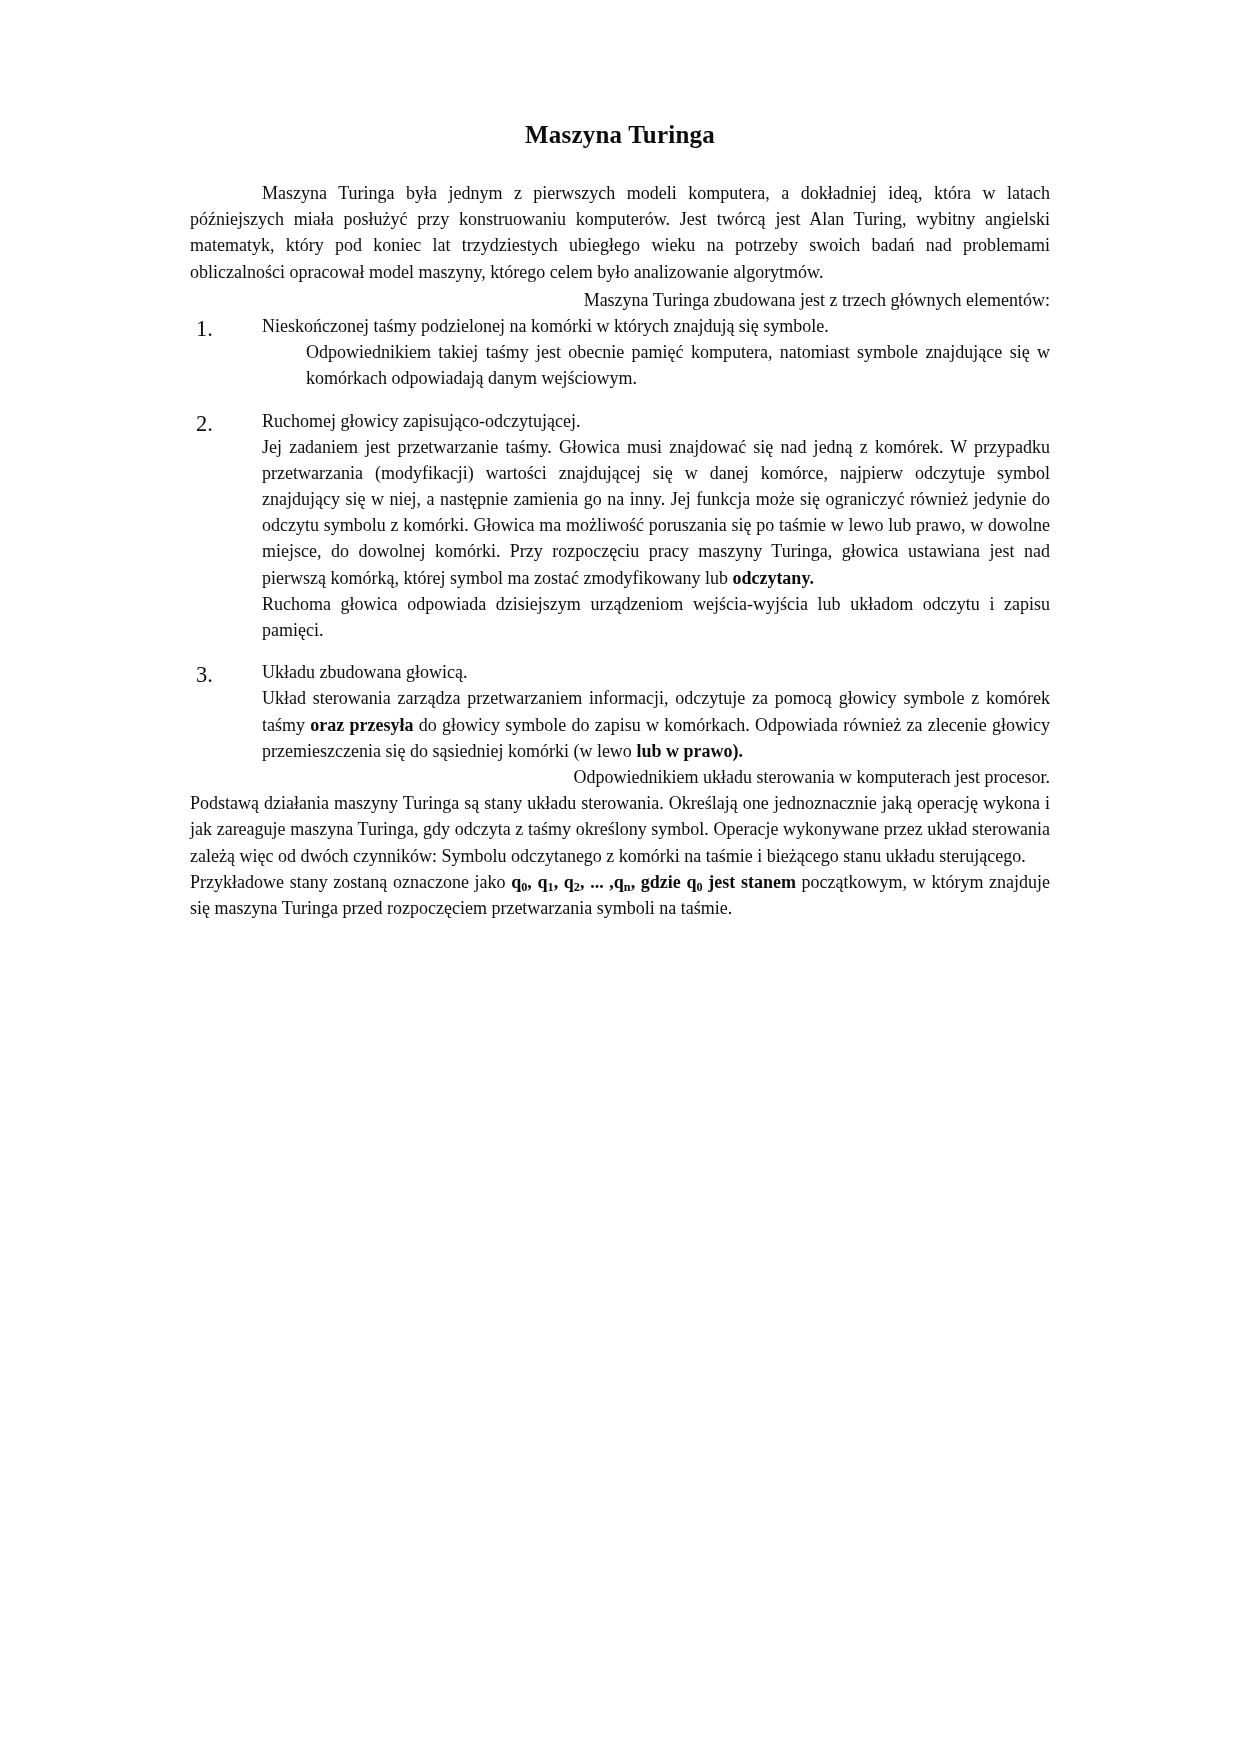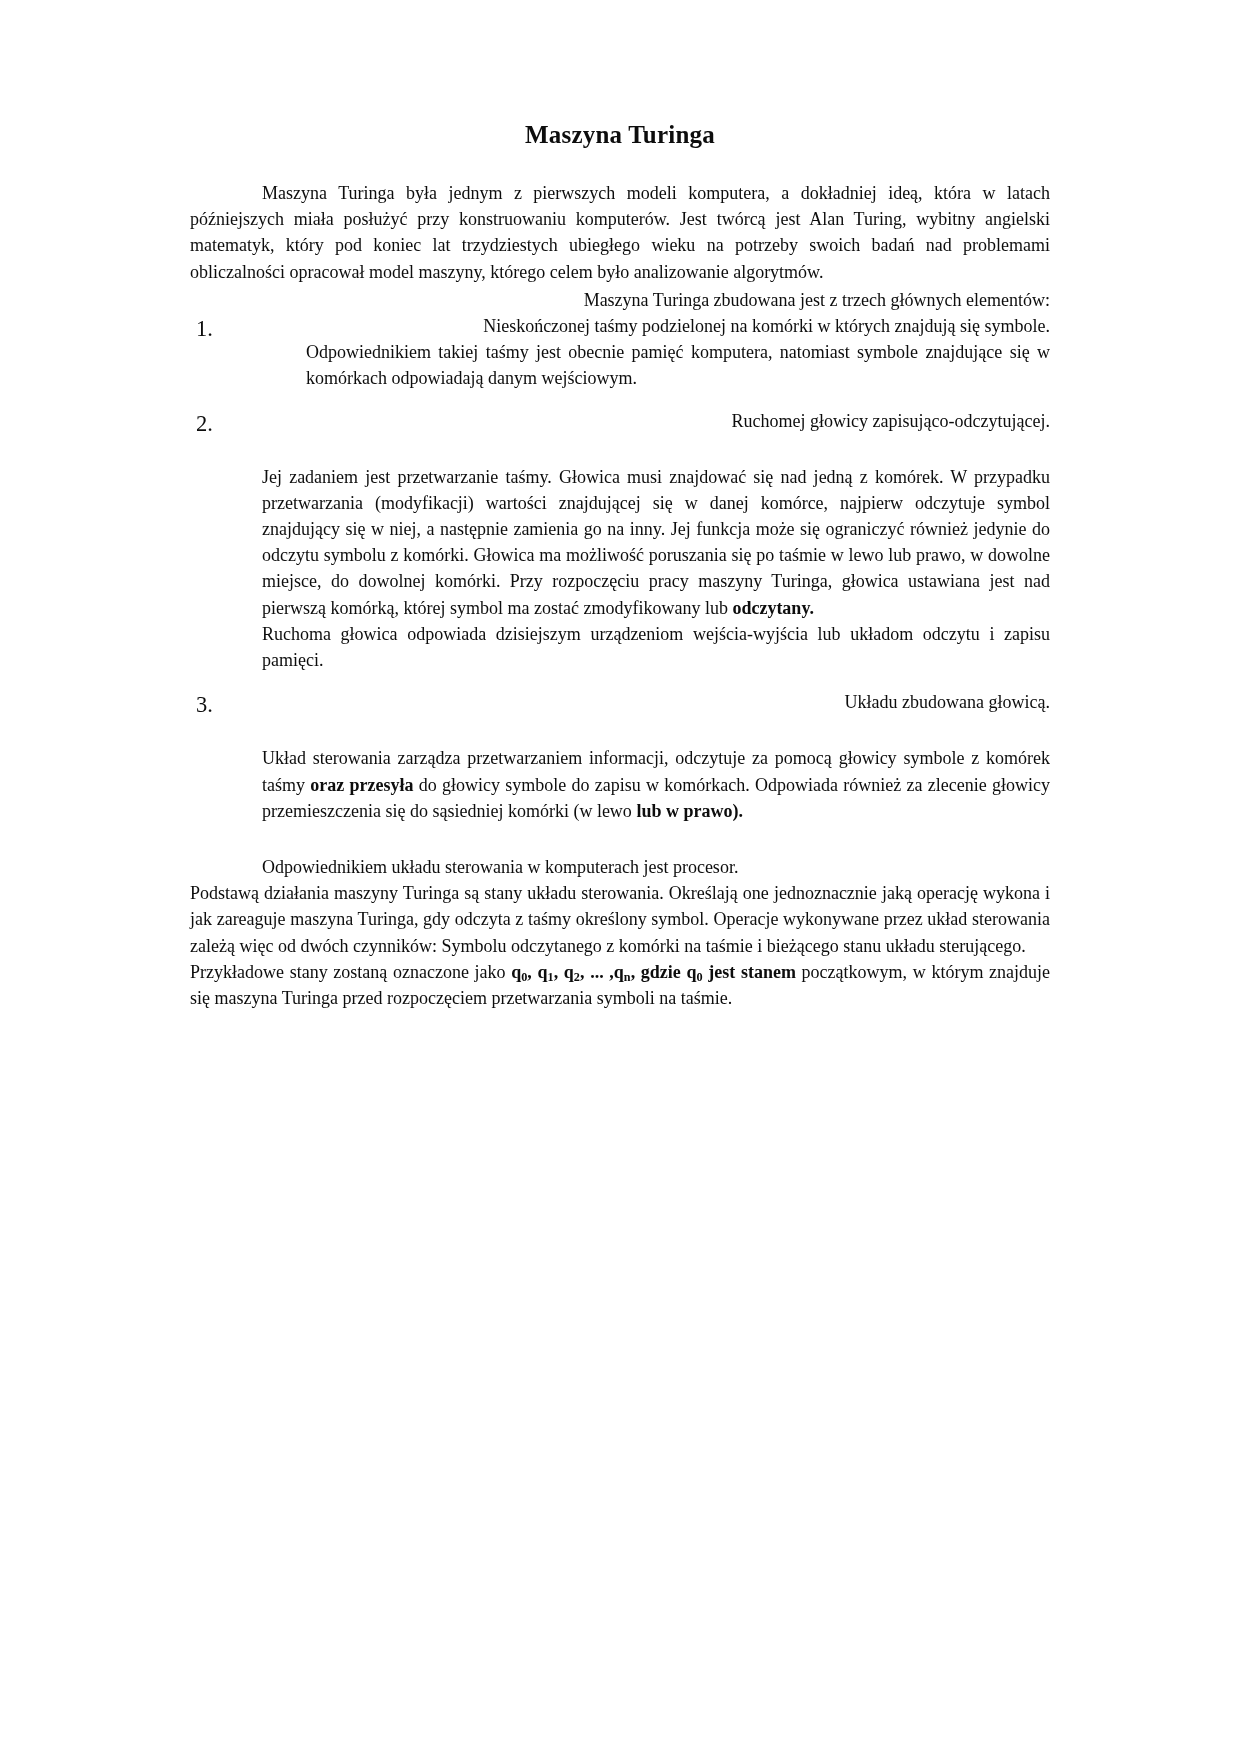--- a/index.html
+++ b/index.html
@@ -49,21 +49,21 @@
   p.indent-first {
     text-indent: 72px;
   }
 
   p.lead {
     text-align: justify;
   }
 
   .gap-sm { margin-top: 2px; }
   .gap-md { margin-top: 16px; }
-  .gap-lg { margin-top: 30px; }
+  .gap-lg { }
   .gap-xl { }
 
   
   .list {
     margin: 0;
     padding: 0;
     list-style: none;
   }
 
   .list-item {
@@ -77,21 +77,21 @@
     position: absolute;
     left: 6px;
     top: 0;
     width: 40px;
     font-size: 22.5px;
     line-height: 1.455;
     text-align: left;
   }
 
   .item-head {
-    text-align: right;
+    text-align: left;
   }
 
   b, strong { font-weight: bold; }
 
   sub {
     font-size: 0.68em;
     line-height: 0;
     vertical-align: baseline;
     position: relative;
     bottom: -0.28em;
@@ -127,21 +127,21 @@
         </p>
         <p>Ruchoma głowica odpowiada dzisiejszym urządzeniom wejścia-wyjścia lub układom odczytu i zapisu pamięci.</p>
       </li>
 
       <li class="list-item gap-md">
         <span class="list-marker">3.</span>
         <p class="item-head">Układu zbudowana głowicą.</p>
         <p class="gap-lg">
           <span>Układ sterowania zarządza przetwarzaniem informacji, odczytuje za pomocą głowicy symbole z komórek taśmy </span><b>oraz przesyła</b><span> do głowicy symbole do zapisu w komórkach. Odpowiada również za zlecenie głowicy przemieszczenia się do sąsiedniej komórki (w lewo </span><b>lub w prawo).</b>
         </p>
-        <p class="gap-lg" style="text-align:left;">Odpowiednikiem układu sterowania w komputerach jest procesor.</p>
+        <p class="gap-lg" style="text-align:right;">Odpowiednikiem układu sterowania w komputerach jest procesor.</p>
       </li>
 
     </ol>
 
     <p class="gap-xl">Podstawą działania maszyny Turinga są stany układu sterowania. Określają one jednoznacznie jaką operację wykona i  jak zareaguje maszyna Turinga, gdy odczyta z taśmy określony symbol. Operacje wykonywane przez układ sterowania zależą więc od dwóch czynników: Symbolu odczytanego z komórki na taśmie i bieżącego stanu układu sterującego.</p>
 
     <p class="gap-xl">
       <span>Przykładowe stany zostaną oznaczone jako </span><b><span class="nowrap"><span>q</span><sub>0</sub></span><span>, </span><span class="nowrap"><span>q</span><sub>1</sub></span><span>, </span><span class="nowrap"><span>q</span><sub>2</sub></span><span>, ... ,</span><span class="nowrap"><span>q</span><sub>n</sub></span><span>, gdzie </span><span class="nowrap"><span>q</span><sub>0</sub></span><span> jest stanem</span></b><span> </span><span>początkowym, w którym znajduje się maszyna Turinga przed rozpoczęciem przetwarzania symboli na taśmie.</span>
     </p>
 

